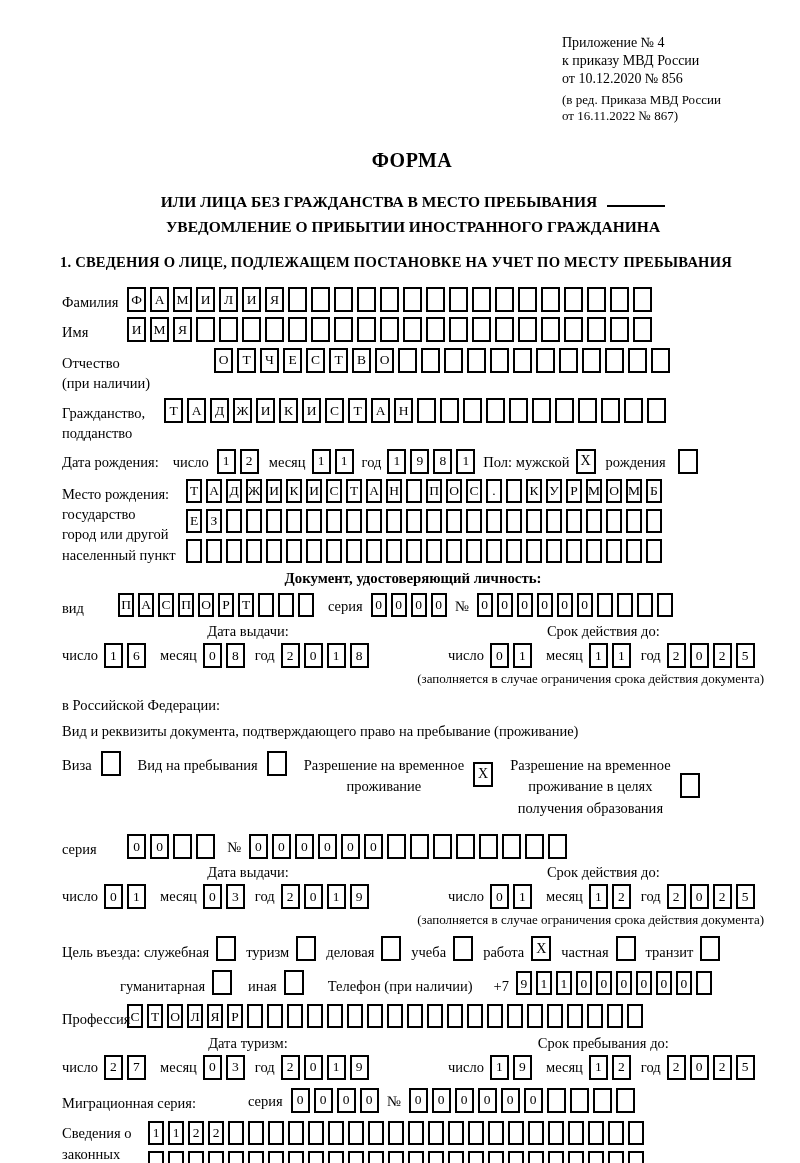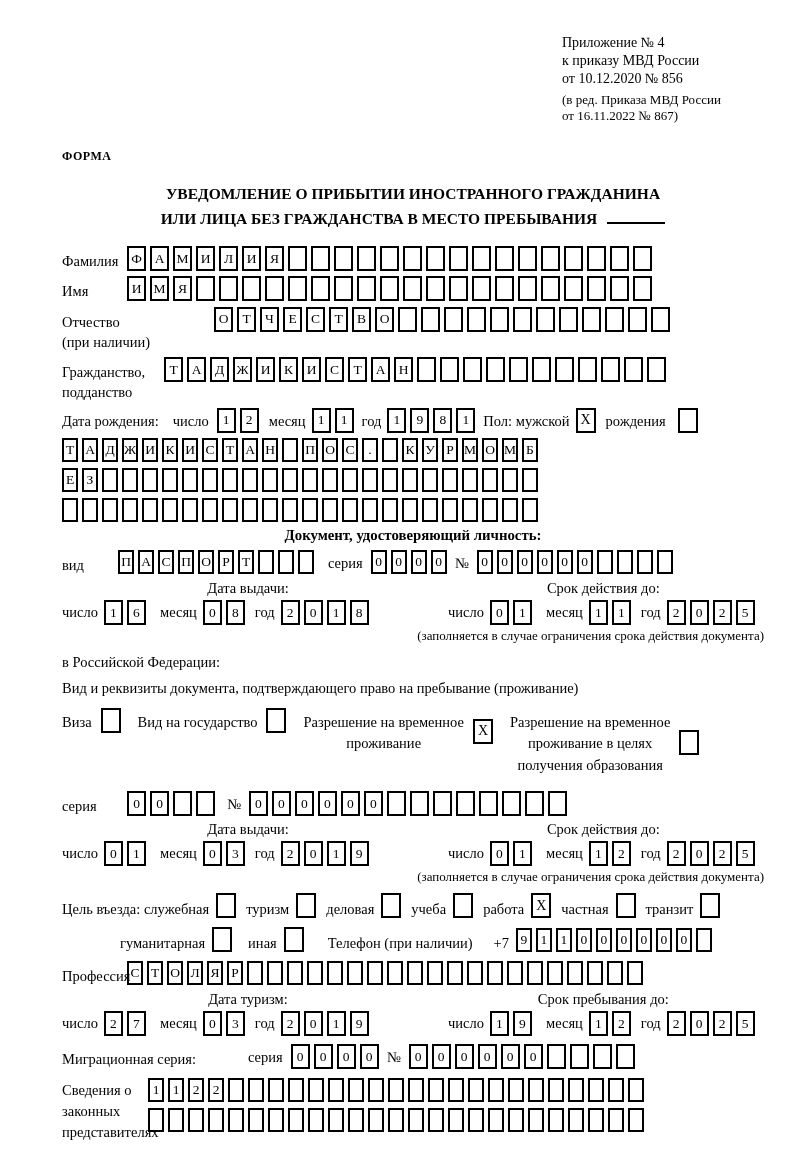--- a/index.html
+++ b/index.html
@@ -8,21 +8,21 @@
     width: 800px; height: 1163px;
     background: #ffffff; color: #000;
     font-family: "Liberation Serif", "DejaVu Serif", serif;
     font-size: 14.5px;
     -webkit-font-smoothing: antialiased;
   }
   .page { width: 800px; height: 1163px; padding: 34px 36px 0 62px; position: relative; overflow: hidden; }
 
   .top-note { margin-left: 500px; line-height: 1.3; font-size: 14px; }
   .top-note .sub { font-size: 13px; margin-top: 3px; }
-  .forma { text-align: left; font-weight: bold; font-size: 12px; margin: 24px 2px 18px 0; letter-spacing: .5px; }
+  .forma { text-align: center; font-weight: bold; font-size: 20px; margin: 24px 2px 18px 0; letter-spacing: .5px; }
 
   .title { text-align: center; font-weight: bold; font-size: 15.5px; line-height: 1.6; margin-bottom: 14px; white-space: nowrap; }
   .uline { display: inline-block; width: 58px; height: 3px; border-bottom: 2px solid #000; margin-left: 10px; }
 
   .sec-head { font-weight: bold; font-size: 14.6px; margin: 6px 0 16px -2px; white-space: nowrap; letter-spacing: .2px; }
 
   .frow { display: flex; align-items: flex-start; margin-bottom: 5px; }
   .flabel { flex: none; padding-top: 5px; line-height: 1.4; }
   .w65 { width: 65px; } .w152 { width: 152px; } .w102 { width: 102px; }
   .w124 { width: 124px; } .w42 { width: 42px; } .w86 { width: 86px; } .w168 { width: 168px; }
@@ -83,24 +83,25 @@
     <div>от 10.12.2020 № 856</div>
     <div class="sub">
       <div>(в ред. Приказа МВД России</div>
       <div>от 16.11.2022 № 867)</div>
     </div>
   </div>
 
   <div class="forma">ФОРМА</div>
 
   <div class="title">
+    <div><span>ИЛИ ЛИЦА БЕЗ ГРАЖДАНСТВА В МЕСТО ПРЕБЫВАНИЯ</span><span class="uline"></span></div>
     <div>УВЕДОМЛЕНИЕ О ПРИБЫТИИ ИНОСТРАННОГО ГРАЖДАНИНА</div>
-    <div><span>ИЛИ ЛИЦА БЕЗ ГРАЖДАНСТВА В МЕСТО ПРЕБЫВАНИЯ</span><span class="uline"></span></div>
-  </div>
-
+  </div>
+
+  <div class="sec-head">1. СВЕДЕНИЯ О ЛИЦЕ, ПОДЛЕЖАЩЕМ ПОСТАНОВКЕ НА УЧЕТ ПО МЕСТУ ПРЕБЫВАНИЯ</div>
 
   <div class="frow">
     <div class="flabel w65">Фамилия</div>
     <div class="cells">
         <span class="cell">Ф</span>
         <span class="cell">А</span>
         <span class="cell">М</span>
         <span class="cell">И</span>
         <span class="cell">Л</span>
         <span class="cell">И</span>
@@ -232,20 +233,26 @@
         <span class="cell">8</span>
         <span class="cell">1</span>
       </div>
     <div class="inlbl ml4 mr6">Пол: мужской</div>
     <span class="box">X</span>
     <div class="inlbl ml10 mr8">рождения</div>
     <span class="box ml4"></span>
   </div>
 
   <div class="frow">
+    <div class="flabel w124">
+      <div>Место рождения:</div>
+      <div>государство</div>
+      <div>город или другой</div>
+      <div>населенный пункт</div>
+    </div>
     <div class="grid-rows">
       <div class="cells tight" style="margin-bottom:6px">
           <span class="cell">Т</span>
           <span class="cell">А</span>
           <span class="cell">Д</span>
           <span class="cell">Ж</span>
           <span class="cell">И</span>
           <span class="cell">К</span>
           <span class="cell">И</span>
           <span class="cell">С</span>
@@ -409,21 +416,21 @@
 
   <div class="text-line">в Российской Федерации:</div>
   <div class="text-line">Вид и реквизиты документа, подтверждающего право на пребывание (проживание)</div>
 
   <div class="opts">
     <div class="opt">
       <div class="optlab">Виза</div>
       <span class="box"></span>
     </div>
     <div class="opt">
-      <div class="optlab">Вид на государство</div>
+      <div class="optlab">Вид на пребывания</div>
       <span class="box"></span>
     </div>
     <div class="opt">
       <div class="optlab center">
         <div>Разрешение на временное</div>
         <div>проживание</div>
       </div>
       <span class="box">X</span>
     </div>
     <div class="opt">

